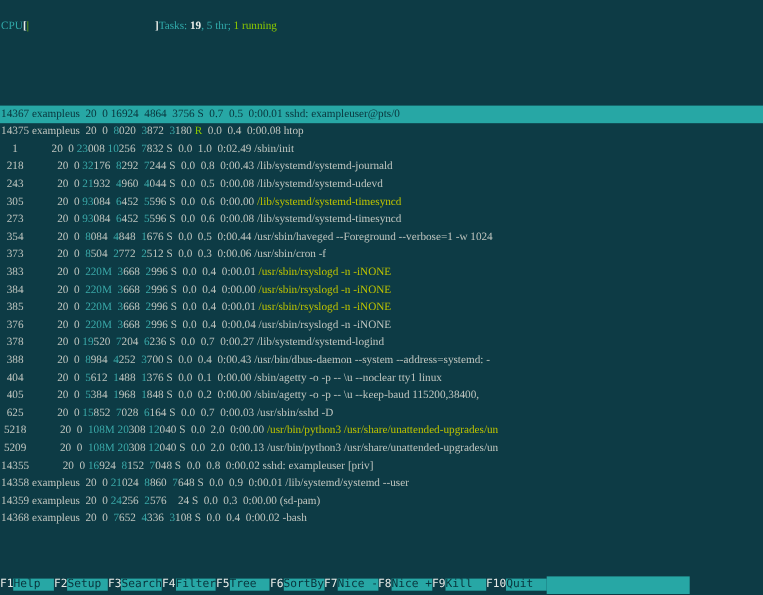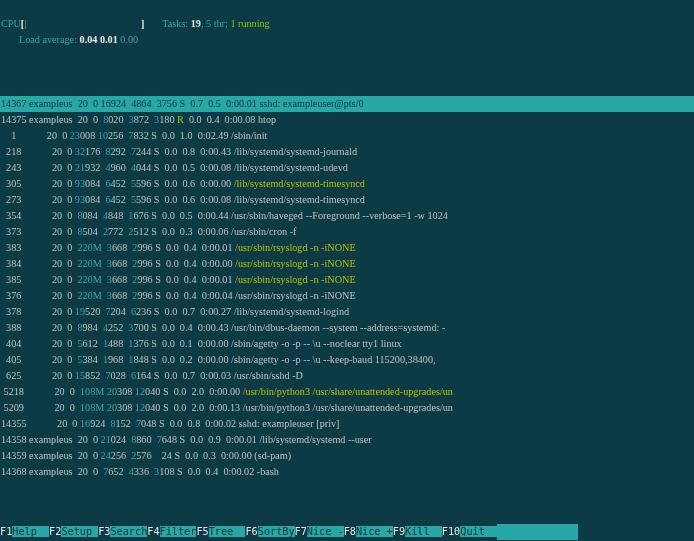--- a/index.html
+++ b/index.html
@@ -6,51 +6,50 @@
   .screen{
     position:relative;width:694px;height:541px;overflow:hidden;
     background:var(--bg,#0d3b45);
     font-family:"DejaVu Sans Mono",monospace;
     font-size:10.2px;line-height:16px;
     color:var(--fg,#bfc5bf);
   }
   .line{white-space:pre;height:16px;padding-left:1px;box-sizing:border-box;width:694px;font-family:Liberation Serif, serif;}
   .mline{display:flex;}
   .meter{display:inline-block;white-space:pre;}
-  .summary{white-space:pre;margin-left:18px;}
+  .summary{white-space:pre;}
   .spacer16{height:16px;}
   .c-cyan{color:var(--cyan,#31a9a9);}
   .c-white{color:var(--white,#e8ece8);font-weight:bold;}
   .c-dim{color:var(--dim,#4f9ba0);}
   .c-green{color:var(--green,#8cc800);}
   .c-yellow{color:var(--yellow,#bcc200);}
   .c-teal{color:var(--teal,#3aa8a8);}
   .hdr-line{background:var(--hdrbg,#808f00);color:var(--hdrfg,#0c323a);}
   .hdr-sort{background:var(--sortbg,#0a7c86);}
   .row-sel{background:var(--selbg,#27a7a5);color:var(--selfg,#09343c);margin-top:32px;}
   .row-sel span{color:inherit;}
-  .footer{display:flex;height:16px;width:578px;white-space:pre;text-align:center;}
+  .footer{display:flex;height:16px;width:627px;white-space:pre;text-align:center;}
   .fkey{color:var(--white,#e8ece8);}
   .flabel{background:var(--selbg,#27a7a5);color:var(--selfg,#09343c);}
   .ffill{flex:1;background:var(--selbg,#27a7a5);}
   .filler{height:44px;}
 </style>
 </head>
 <body>
 
 <div class="screen" style="--bg: #0d3b45; --fg: #bfc5bf; --white: #e8ece8; --cyan: #31a9a9; --teal: #3aa8a8; --dim: #4f9ba0; --green: #8cc800; --yellow: #bcc200; --hdrbg: #808f00; --hdrfg: #0c323a; --sortbg: #0a7c86; --selbg: #27a7a5; --selfg: #09343c;">
   <div class="spacer16"></div>
 
   <div class="line mline">
     <span class="meter" id="m-cpu"><span class="c-cyan">CPU</span><span class="c-white">[</span><span class="c-green">|</span><span>                                             </span><span class="c-white">]</span></span>
     <span class="summary"><span class="c-cyan">Tasks: </span><span class="c-white">19</span><span class="c-cyan">, </span><span class="c-cyan">5 thr</span><span class="c-cyan">; </span><span class="c-green">1 running</span></span>
   </div>
 
   <div class="line mline">
-    <span class="summary"><span class="c-cyan">Load average: </span><span class="c-white">0.04</span><span> </span><span class="c-white">0.01</span><span> </span><span class="c-dim">0.00</span></span>
   </div>
 
 
   <div class="spacer16"></div>
 
 
   <div id="tbl-rows">
       <div class="line row-sel"><span>14367</span><span> </span><span>exampleus</span><span> </span><span> 20</span><span> </span><span> 0</span><span> </span><span>16924</span><span> </span><span> 4864</span><span> </span><span> 3756</span><span> </span><span>S</span><span> </span><span> 0.7</span><span> </span><span> 0.5</span><span> </span><span> 0:00.01</span><span> </span><span>sshd: exampleuser@pts/0</span></div>
       <div class="line"><span>14375</span><span> </span><span>exampleus</span><span> </span><span> 20</span><span> </span><span> 0</span><span> </span><span class="c-teal"> 8</span><span>020</span><span> </span><span class="c-teal"> 3</span><span>872</span><span> </span><span class="c-teal"> 3</span><span>180</span><span> </span><span class="c-green">R</span><span> </span><span> 0.0</span><span> </span><span> 0.4</span><span> </span><span> 0:00.08</span><span> </span><span>htop</span></div>
       <div class="line"><span>    1</span><span> </span><span>         </span><span> </span><span> 20</span><span> </span><span> 0</span><span> </span><span class="c-teal">23</span><span>008</span><span> </span><span class="c-teal">10</span><span>256</span><span> </span><span class="c-teal"> 7</span><span>832</span><span> </span><span>S</span><span> </span><span> 0.0</span><span> </span><span> 1.0</span><span> </span><span> 0:02.49</span><span> </span><span>/sbin/init</span></div>

